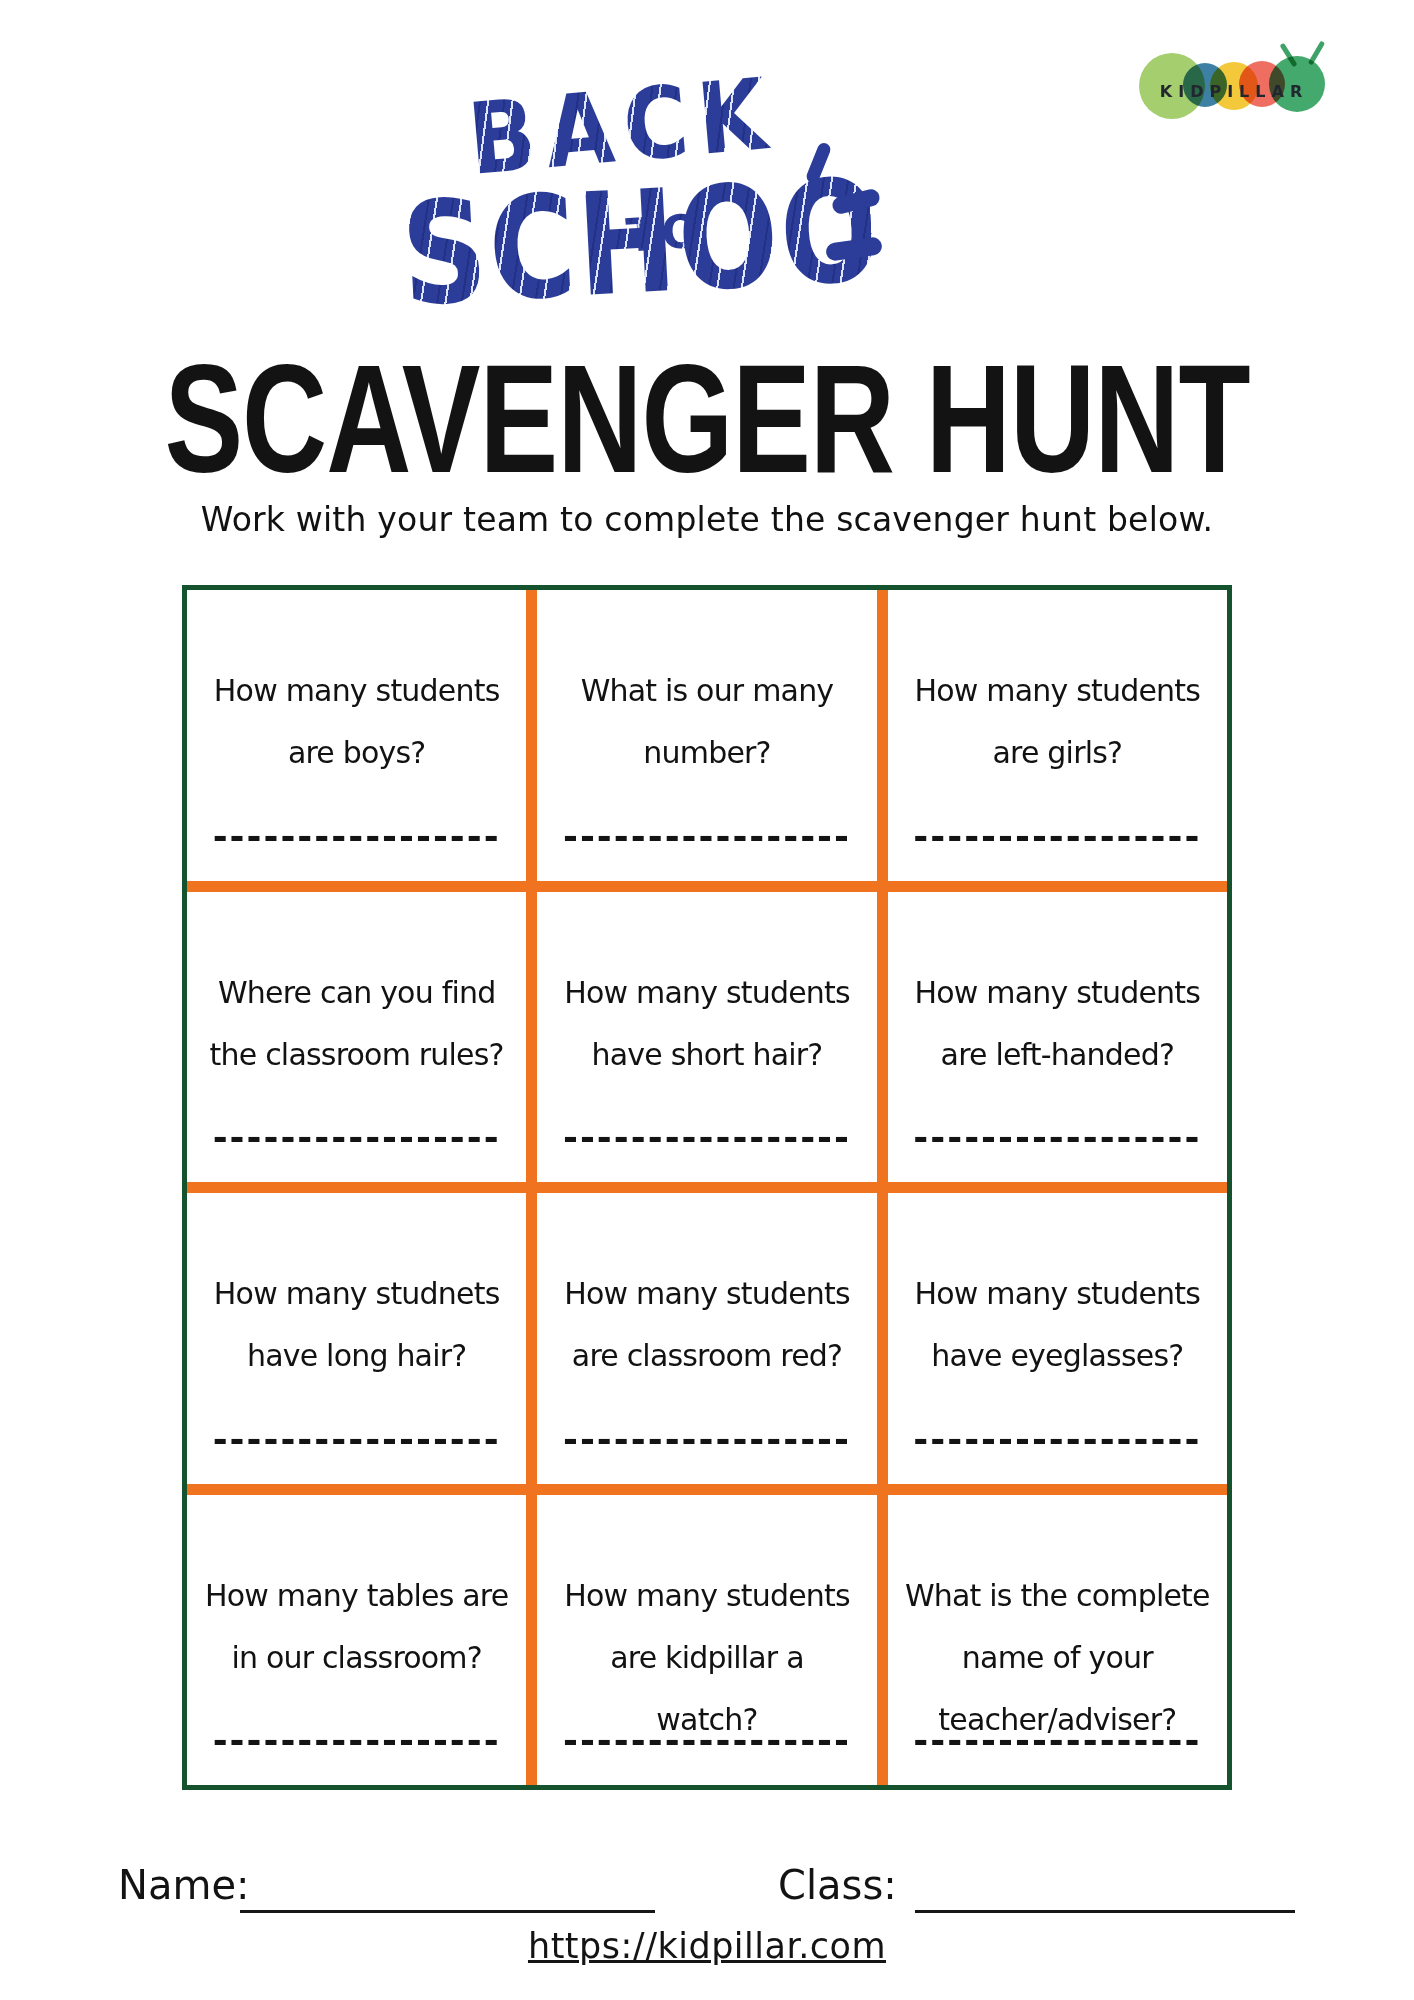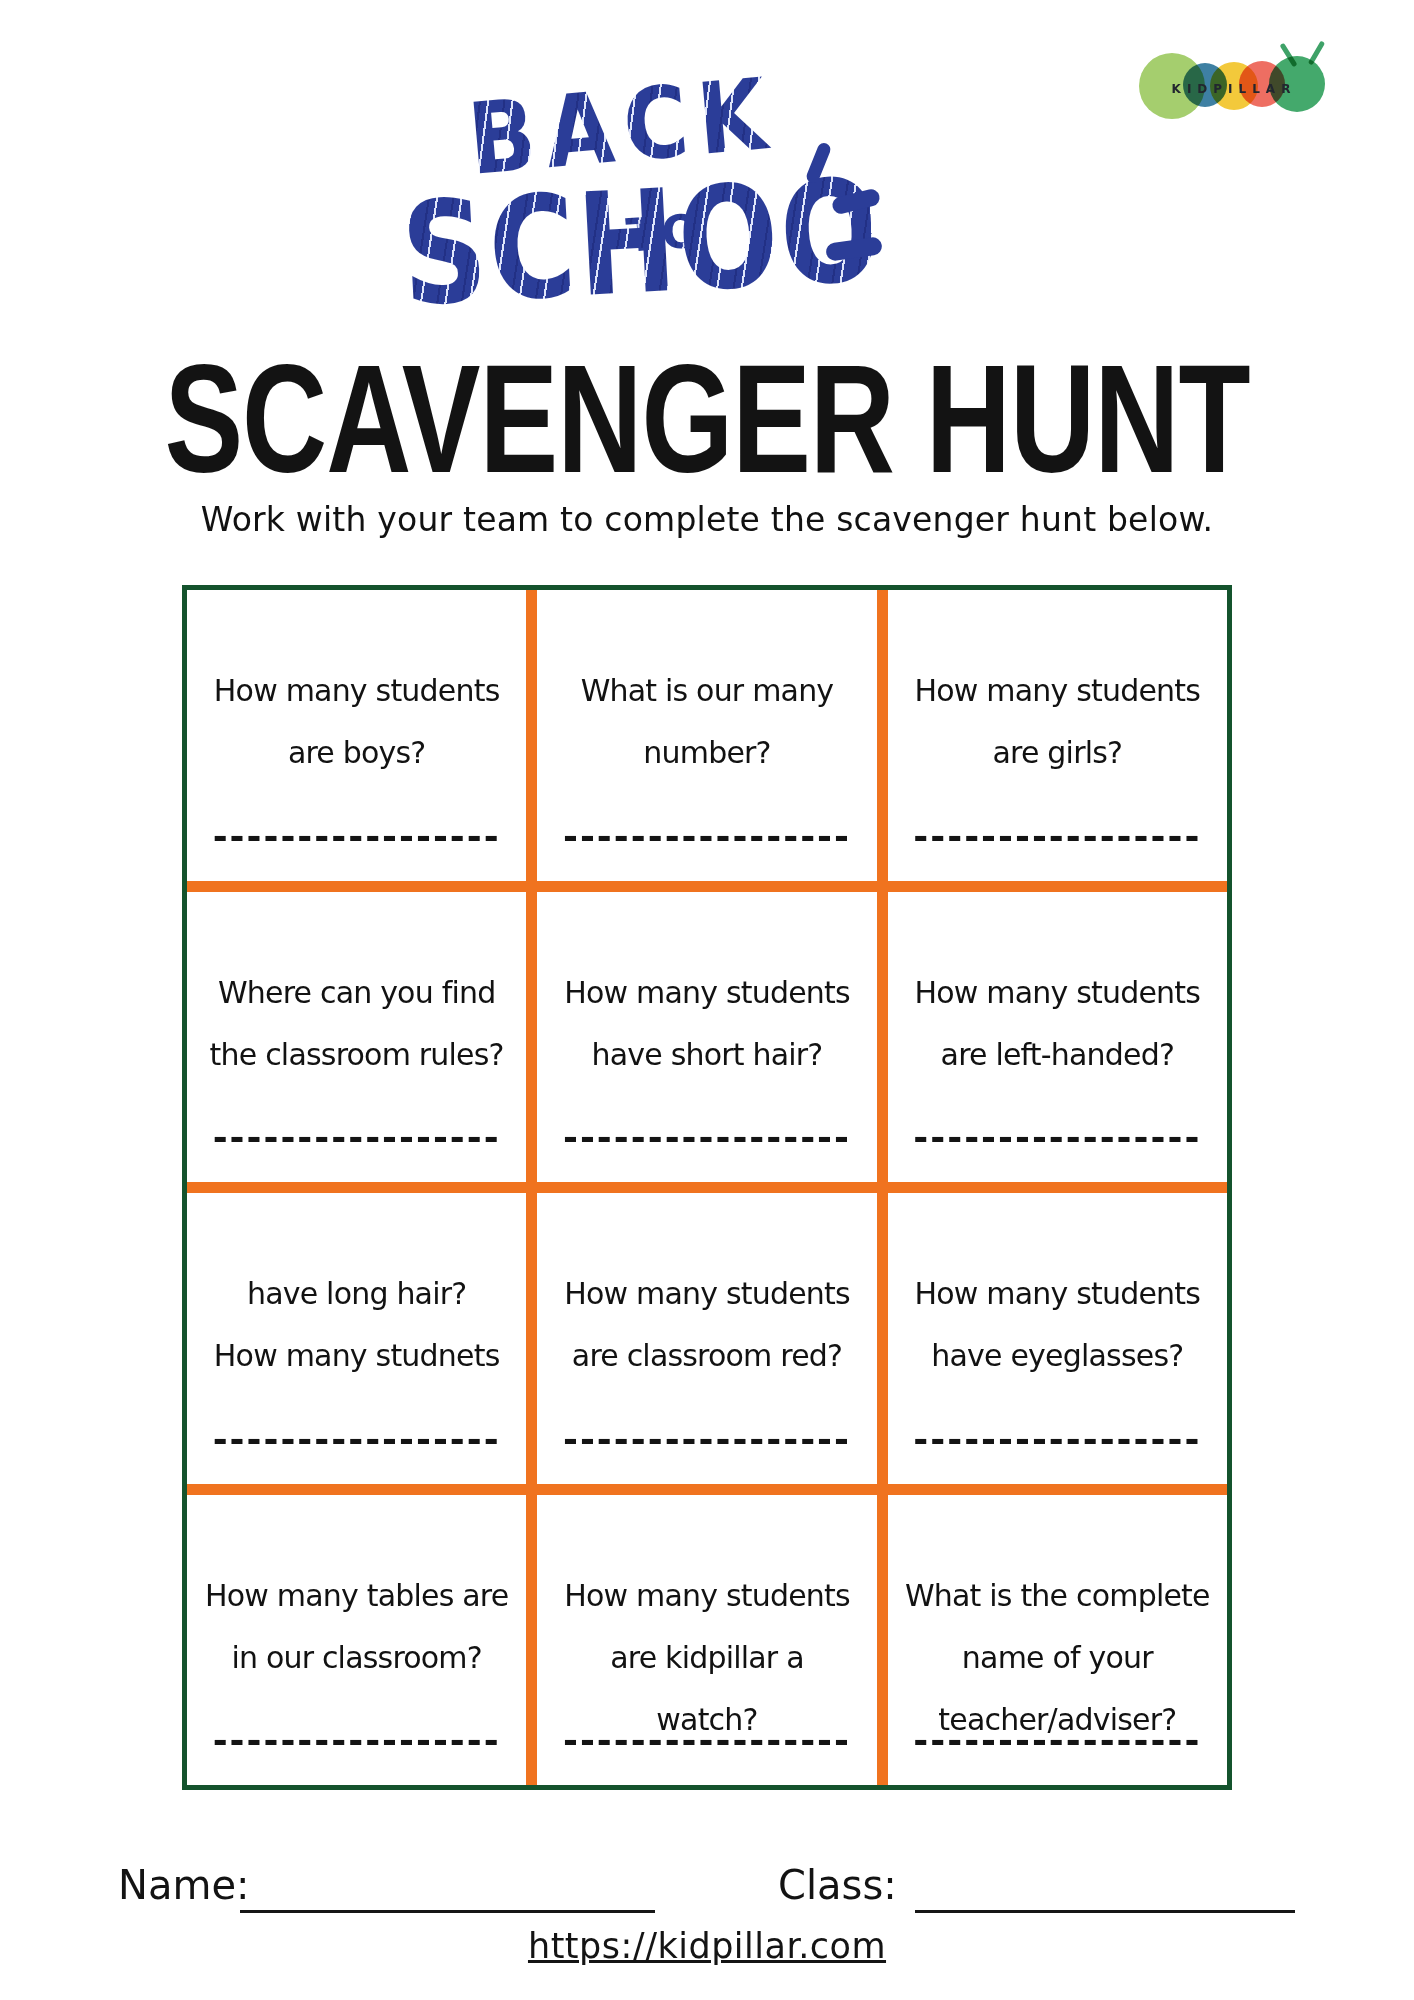--- a/index.html
+++ b/index.html
@@ -15,21 +15,21 @@
   .seg1 { left:1px;  top:5px;  width:66px; height:66px; background:#A5CE6E; }
   .seg2 { left:45px; top:15px; width:44px; height:44px; background:#3E80A3; }
   .seg3 { left:72px; top:14px; width:48px; height:48px; background:#F3C93B; }
   .seg4 { left:101px;top:13px; width:46px; height:46px; background:#EE6E62; }
   .seg5 { left:131px;top:8px;  width:56px; height:56px; background:#44A96C; }
   .antenna { position:absolute; width:5px; height:26px; background:#3FA268; border-radius:3px; }
   .antenna.l { left:148px; top:-6px; transform:rotate(-32deg); }
   .antenna.r { left:176px; top:-8px; transform:rotate(30deg); }
   .brand {
     position:absolute; left:0; right:0; top:34px; z-index:6; text-align:center;
-    font-size:12px; font-weight:600; letter-spacing:6px; color:#22262F;
+    font-size:16px; font-weight:600; letter-spacing:6px; color:#22262F;
   }
 
   
   .art { position:absolute; left:388px; top:76px; width:520px; height:265px; }
   .art-text {
     color:#2B3D98; font-family:"DejaVu Sans", sans-serif; line-height:1;
   }
   @supports (-webkit-background-clip: text) {
     .art-text {
       background:repeating-linear-gradient(104deg,
@@ -175,22 +175,22 @@
     <div class="cell">
       <div class="q">
         <div class="q-line">How many students</div>
         <div class="q-line">are left-handed?</div>
       </div>
       <div class="ans">-----------------</div>
     </div>
 
     <div class="cell">
       <div class="q">
+        <div class="q-line">How many studnets</div>
         <div class="q-line">have long hair?</div>
-        <div class="q-line">How many studnets</div>
       </div>
       <div class="ans">-----------------</div>
     </div>
 
     <div class="cell">
       <div class="q">
         <div class="q-line">How many students</div>
         <div class="q-line">are classroom red?</div>
       </div>
       <div class="ans">-----------------</div>

